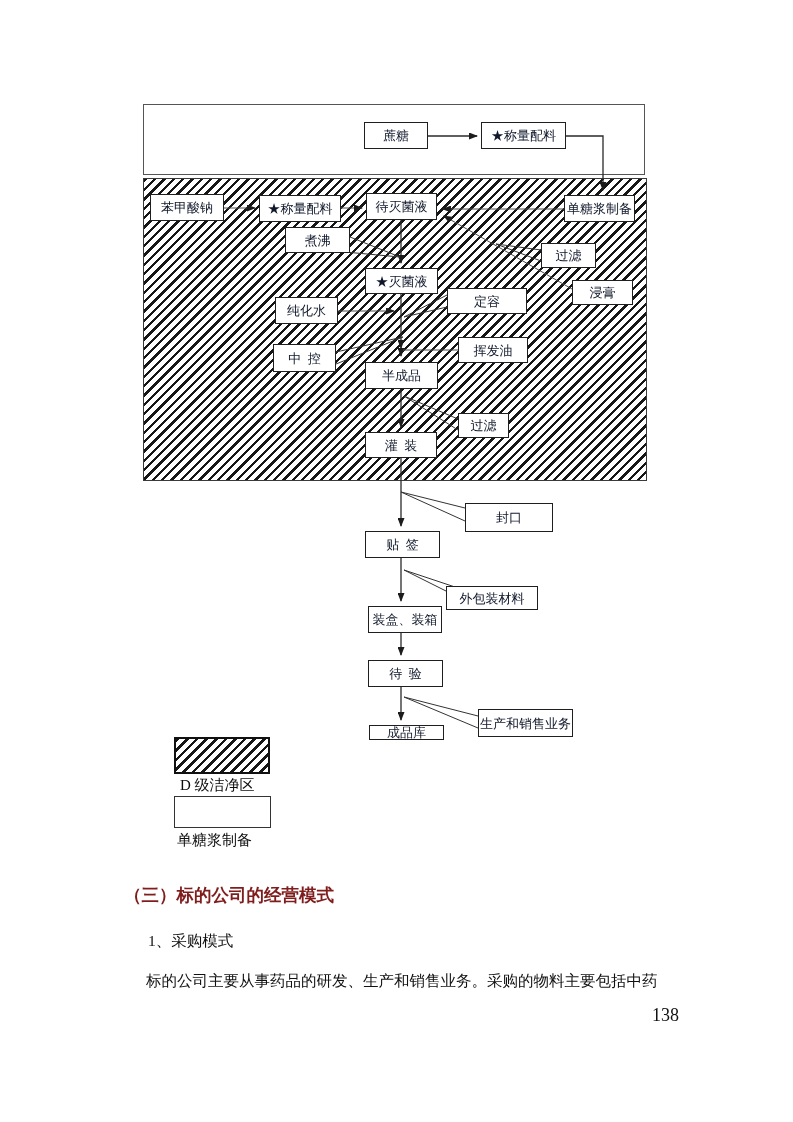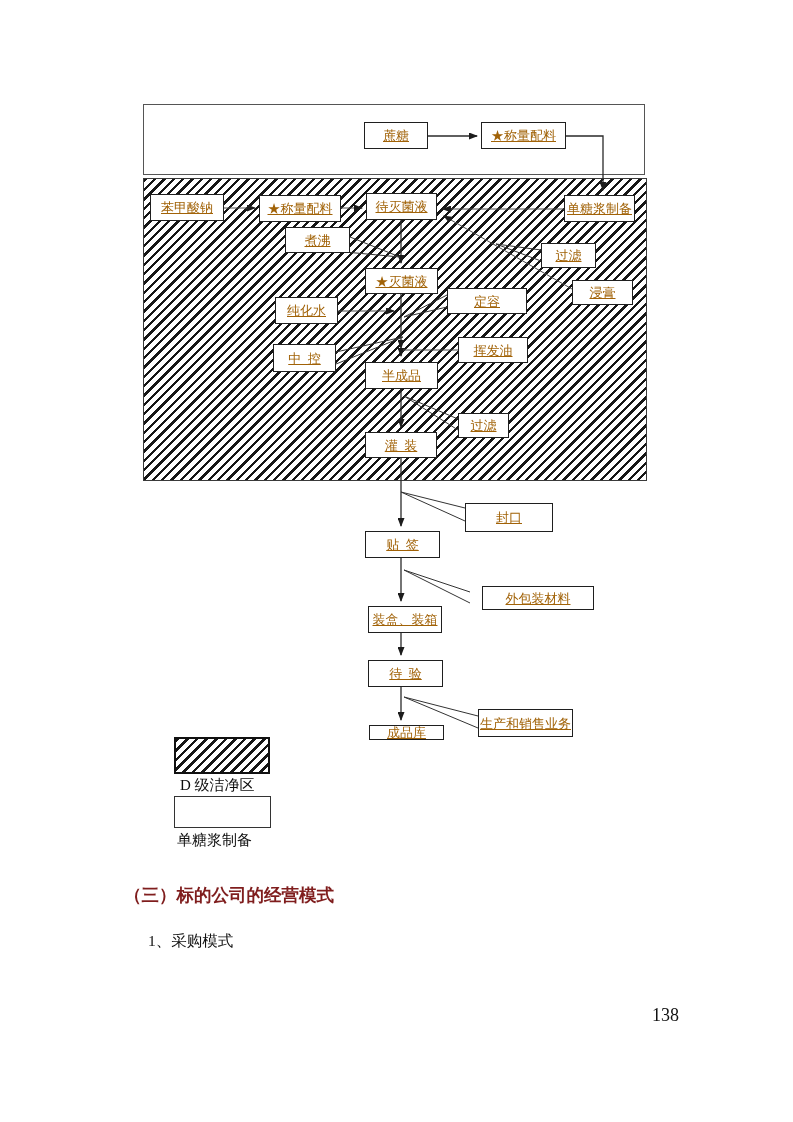--- a/index.html
+++ b/index.html
@@ -11,21 +11,21 @@
   .region{position:absolute;box-sizing:border-box;background:#fff;}
   #general-area-box{border:1.5px solid #555;}
   #clean-area-box{
     border:1.5px solid #3a3a3a;
     background:repeating-linear-gradient(135deg,#161616 0,#161616 2.4px,#ffffff 2.4px,#ffffff 6.6px);
   }
   
   .node{
     position:absolute;box-sizing:border-box;background:#fff;border:1.4px solid #1f1f1f;
     display:flex;align-items:center;justify-content:center;
-    font-size:13px;line-height:1;white-space:pre;color:#a16207;z-index:3;text-decoration:underline;
+    font-size:13px;line-height:1;white-space:pre;color:#0f172a;z-index:3;
   }
   svg.wires{position:absolute;left:0;top:0;z-index:2;pointer-events:none;}
   
   .swatch{position:absolute;box-sizing:border-box;}
   #legend-clean-swatch{
     border:2px solid #111;
     background:repeating-linear-gradient(135deg,#161616 0,#161616 2.6px,#ffffff 2.6px,#ffffff 6.8px);
   }
   #legend-general-swatch{border:1.5px solid #333;background:#fff;}
   .legend-label{position:absolute;font-size:15px;color:#0d0d0d;white-space:pre;}
@@ -97,28 +97,29 @@
   <div class="node" style="left:365px;top:268px;width:73px;height:26px">★灭菌液</div>
   <div class="node" style="left:275px;top:297px;width:63px;height:27px">纯化水</div>
   <div class="node" style="left:447px;top:288px;width:80px;height:26px">定容</div>
   <div class="node" style="left:273px;top:344px;width:63px;height:28px">中  控</div>
   <div class="node" style="left:458px;top:337px;width:70px;height:26px">挥发油</div>
   <div class="node" style="left:365px;top:362px;width:73px;height:27px">半成品</div>
   <div class="node" style="left:458px;top:413px;width:51px;height:25px">过滤</div>
   <div class="node" style="left:365px;top:432px;width:72px;height:26px">灌  装</div>
   <div class="node" style="left:465px;top:503px;width:88px;height:29px">封口</div>
   <div class="node" style="left:365px;top:531px;width:75px;height:27px">贴  签</div>
-  <div class="node" style="left:482px;top:586px;width:112px;height:24px">外包装材料</div>
+  <div class="node" style="left:446px;top:586px;width:92px;height:24px">外包装材料</div>
   <div class="node" style="left:368px;top:606px;width:74px;height:27px">装盒、装箱</div>
   <div class="node" style="left:368px;top:660px;width:75px;height:27px">待  验</div>
   <div class="node" style="left:478px;top:709px;width:95px;height:28px">生产和销售业务</div>
   <div class="node" style="left:369px;top:725px;width:75px;height:15px">成品库</div>
 
   <div id="legend-clean-swatch" class="swatch" style="left:174px;top:737px;width:96px;height:37px"></div>
   <div class="legend-label" style="left:180px;top:776px">D 级洁净区</div>
   <div id="legend-general-swatch" class="swatch" style="left:174px;top:796px;width:97px;height:32px"></div>
   <div class="legend-label" style="left:177px;top:831px">单糖浆制备</div>
 
   <div id="heading">（三）标的公司的经营模式</div>
   <div id="subheading">1、采购模式</div>
+  <div id="body-line">标的公司主要从事药品的研发、生产和销售业务。采购的物料主要包括中药</div>
   <div id="page-number">138</div>
 
 </div>
 
 </body></html>

